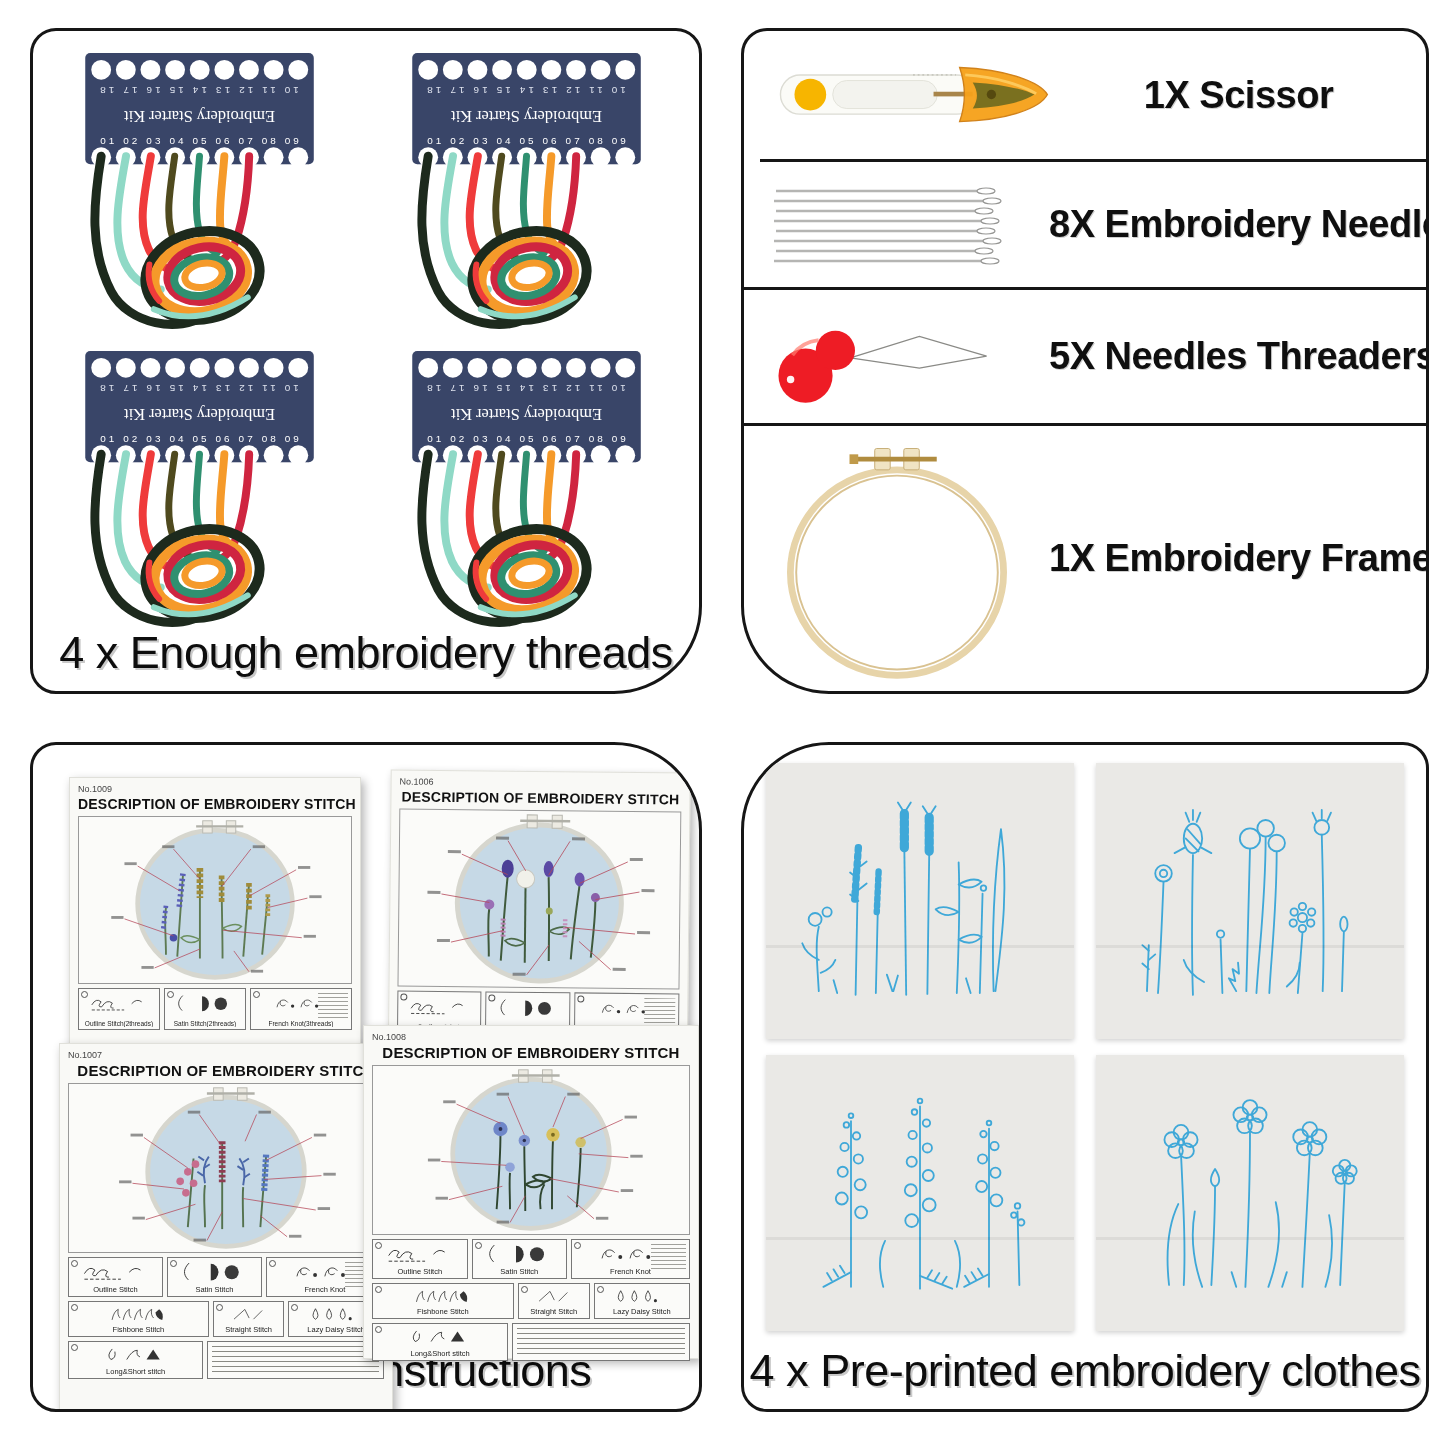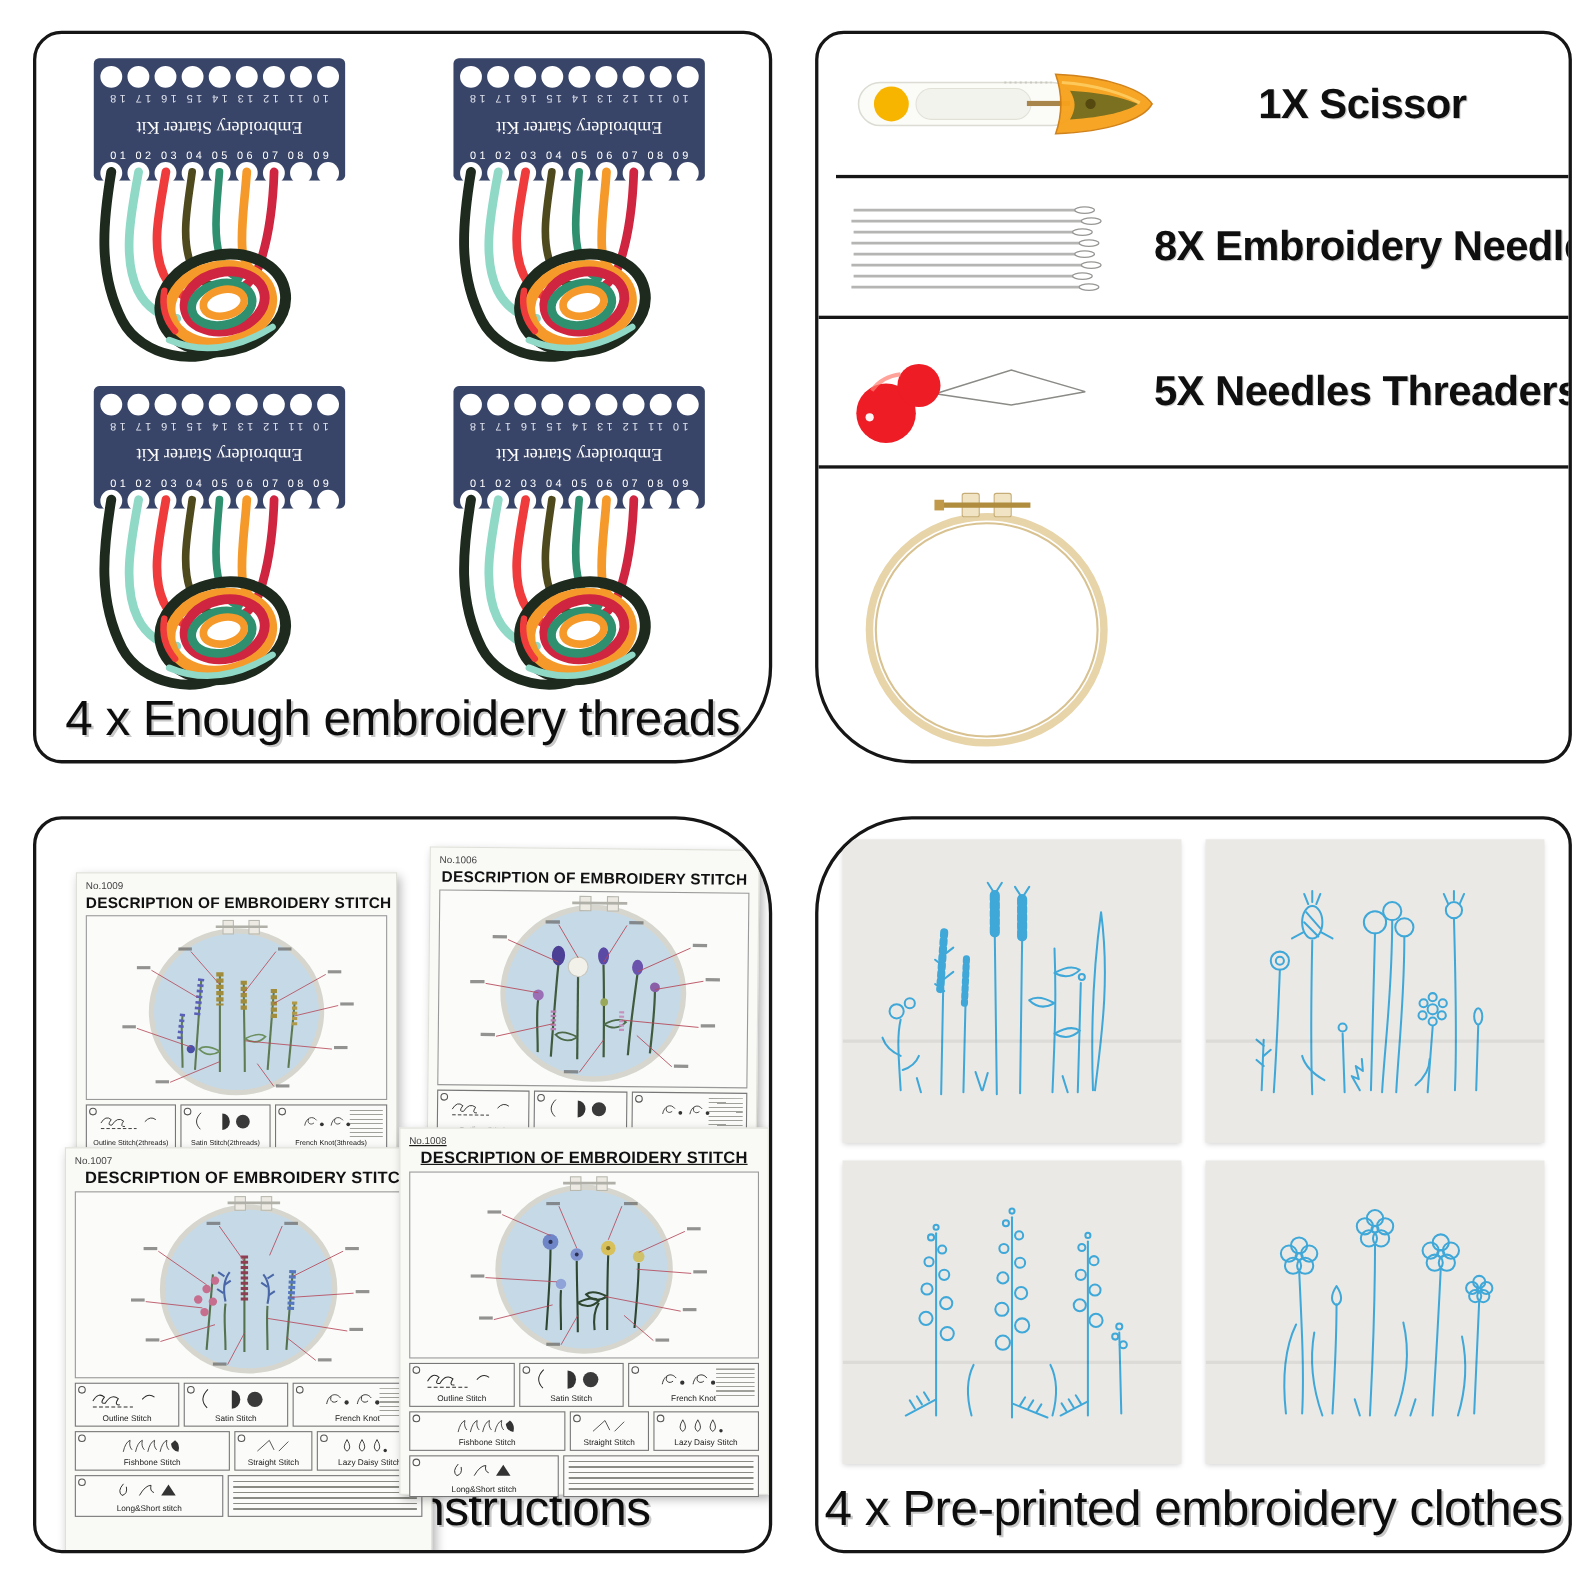--- a/index.html
+++ b/index.html
@@ -26,24 +26,24 @@
   .tools-col{position:absolute;inset:0;display:flex;flex-direction:column;}
   .tool-row{display:flex;align-items:center;box-sizing:border-box;}
   .tool-row.bordered{border-bottom:3px solid #161616;}
   .tool-icon-cell{width:305px;flex:0 0 305px;display:flex;align-items:center;justify-content:center;}
   .tool-label{flex:1;text-align:center;font-weight:bold;font-size:38px;color:#0f0f0f;
               letter-spacing:-0.5px;text-shadow:1px 1px 0 #cfcfcf;white-space:nowrap;padding-right:14px;}
 
   
   .sheet{position:absolute;background:#f9f9f6;border:1px solid #e0e0da;
          box-shadow:3px 4px 9px rgba(0,0,0,0.30);box-sizing:border-box;padding:6px 8px;}
-  #sheet-1009{left:36px;top:48px;width:292px;height:300px;z-index:1;}
+  #sheet-1009{left:36px;top:32px;width:292px;height:300px;z-index:1;}
   #sheet-1006{left:356px;top:26px;width:300px;height:332px;z-index:1;transform:rotate(0.6deg);}
   #sheet-1007{left:26px;top:272px;width:334px;height:384px;z-index:2;margin-top:26px;}
-  #sheet-1008{left:330px;top:280px;width:336px;height:334px;z-index:3;text-decoration:underline;}
+  #sheet-1008{left:330px;top:280px;width:336px;height:334px;z-index:3;}
   .sheet-number{font-size:9px;color:#444;height:11px;}
   .sheet-title{font-size:14px;font-weight:bold;color:#111;text-align:center;
                letter-spacing:0.2px;white-space:nowrap;margin:1px 0 4px 0;}
   #sheet-1007 .sheet-title,#sheet-1008 .sheet-title{font-size:15px;}
   .hoop-box{border:1px solid #999;box-sizing:border-box;width:100%;overflow:hidden;background:#fbfbf9;}
   .stitch-row{display:flex;gap:4px;margin-top:4px;}
   .stitch-box{position:relative;border:1px solid #777;box-sizing:border-box;flex:1;background:#fbfbf9;
               display:flex;align-items:flex-start;justify-content:center;padding-top:3px;}
   .stitch-box::before{content:"";position:absolute;top:2px;left:2px;width:5px;height:5px;
                       border:1px solid #555;border-radius:50%;}
@@ -272,20 +272,21 @@
       <div class="tool-icon-cell">
         <svg width="262" height="252" viewBox="0 0 270 260">
           <ellipse cx="135" cy="144" rx="110" ry="106" fill="none" stroke="#e7d4a9" stroke-width="7"></ellipse>
           <ellipse cx="135" cy="144" rx="104" ry="100" fill="none" stroke="#d9c291" stroke-width="2"></ellipse>
           <rect x="112" y="16" width="16" height="22" rx="2" fill="#f0e4c4" stroke="#c6ad77"></rect>
           <rect x="142" y="16" width="16" height="22" rx="2" fill="#f0e4c4" stroke="#c6ad77"></rect>
           <path d="M94,27 h82" stroke="#b08c3f" stroke-width="5" fill="none"></path>
           <rect x="86" y="22" width="9" height="10" fill="#c09a4a"></rect>
         </svg>
       </div>
+      <div class="tool-label">1X Embroidery Frame</div>
     </div>
   </div>
 </section>
 
 <section class="panel" id="panel-instructions">
 
   <div class="sheet" id="sheet-1009">
     <div class="sheet-number">No.1009</div>
     <div class="sheet-title">DESCRIPTION OF EMBROIDERY STITCH</div>
     <div class="hoop-box" style="height:168px;">

